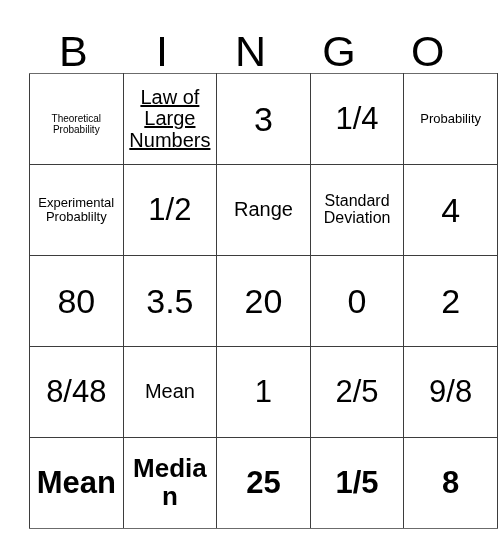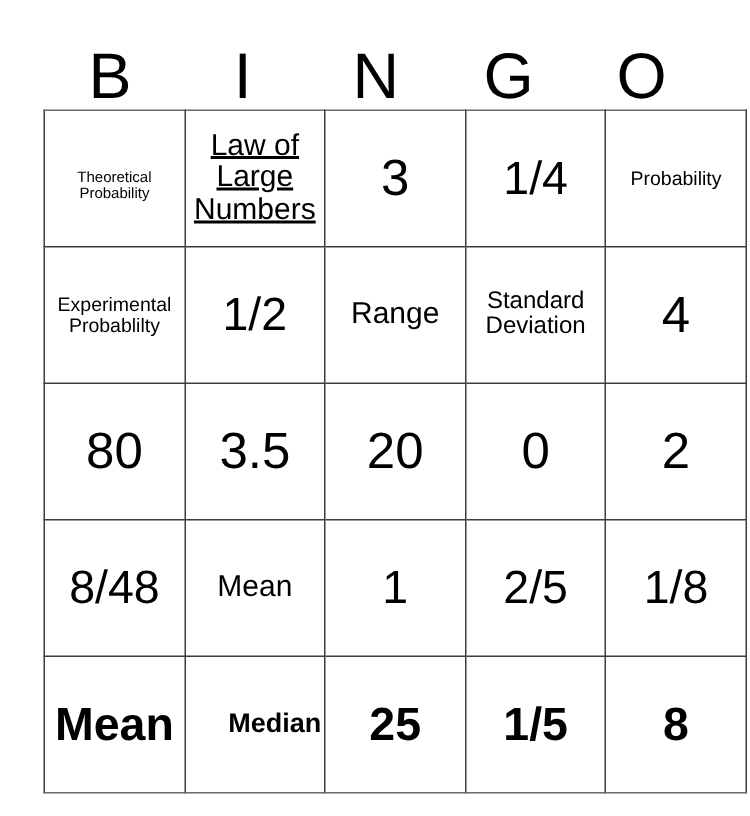--- a/index.html
+++ b/index.html
@@ -65,21 +65,21 @@
   #grid tr:first-child td { border-top-color: #6b6b6b; }
   #grid tr:last-child  td { border-bottom-color: #6b6b6b; font-weight: bold; }
 
   .cell-text { display: block; }
 
   
   .sz-xs  { font-size: 13px; }
   .sz-sm  { font-size: 10px; margin-top: 12px; }
   .sz-md  { font-size: 16px; }
   .sz-lg  { font-size: 20px; text-decoration: underline; }
-  .sz-xl  { font-size: 18px; text-align: right; }
+  .sz-xl  { font-size: 26px; }
   .sz-2xl { font-size: 20px; }
   .sz-3xl { font-size: 31px; text-align: center; }
   .sz-4xl { font-size: 34px; }
 </style>
 </head>
 <body>
 
 <div id="bingo-card">
 
   <div id="header-row">
@@ -160,21 +160,21 @@
         <td>
             <span class="cell-text sz-2xl">Mean</span>
           </td>
         <td>
             <span class="cell-text sz-3xl">1</span>
           </td>
         <td>
             <span class="cell-text sz-3xl">2/5</span>
           </td>
         <td>
-            <span class="cell-text sz-3xl">1/8</span>
+            <span class="cell-text sz-3xl">9/8</span>
           </td>
       </tr>
       <tr>
         <td>
             <span class="cell-text sz-3xl">Mean</span>
           </td>
         <td>
             <span class="cell-text sz-xl">Median</span>
           </td>
         <td>

